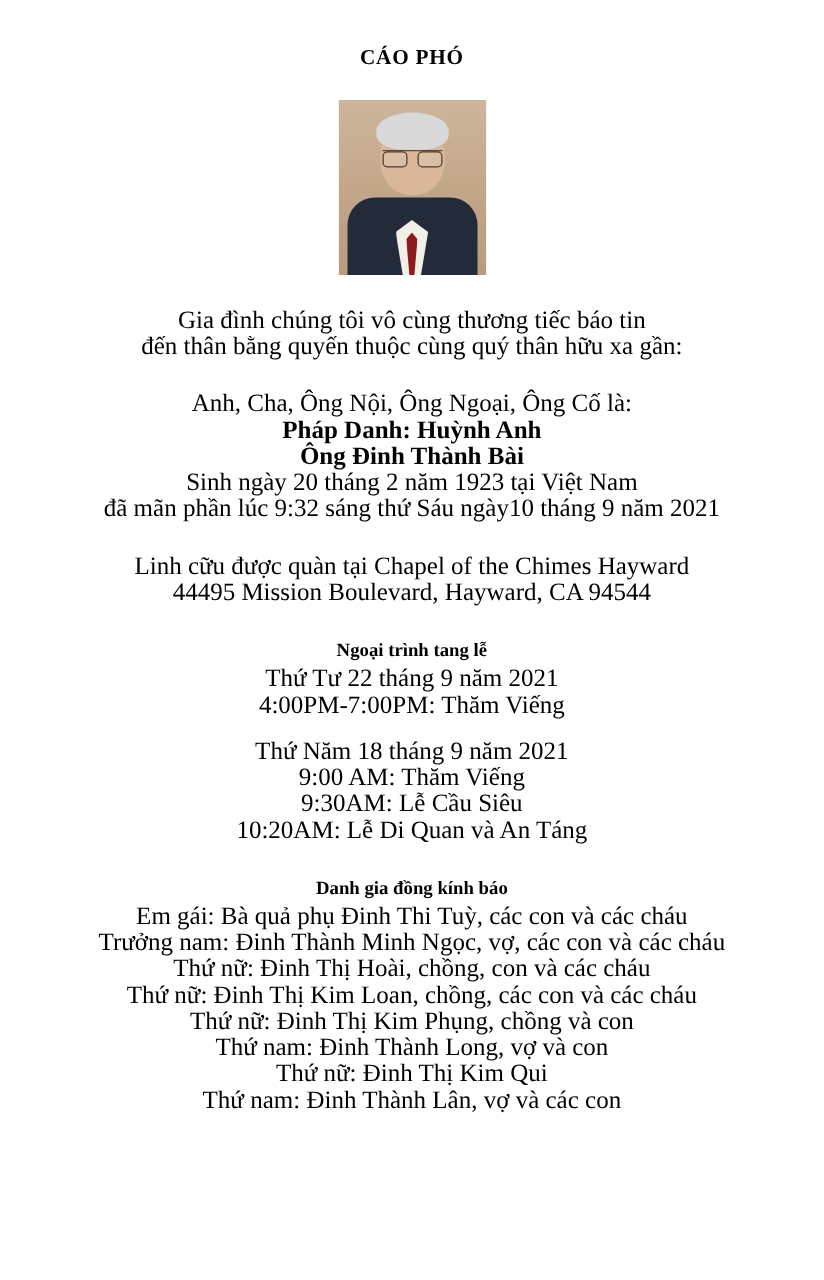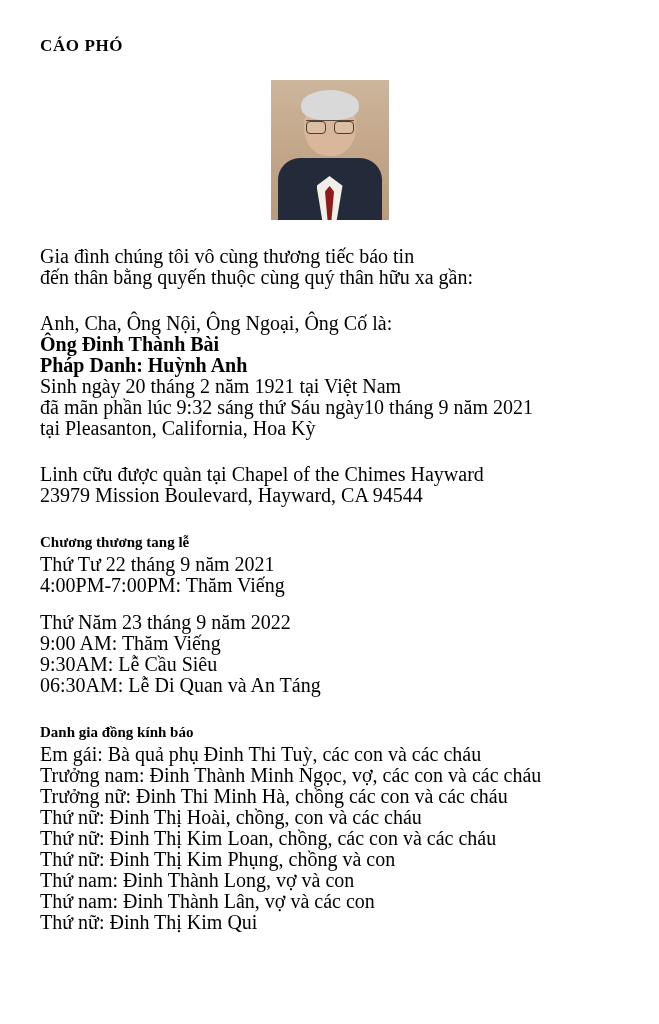--- a/index.html
+++ b/index.html
@@ -13,20 +13,21 @@
     font-family: "Liberation Serif", serif;
     color: #000000;
     overflow: hidden;
   }
   .page {
     width: 659px;
     height: 1016px;
     position: relative;
     box-sizing: border-box;
     padding: 36px 40px 10px 40px;
+    text-align: center;
   }
   .title {
     font-size: 17px;
     font-weight: bold;
     letter-spacing: 0.6px;
     margin: 0 0 24px 0;
   }
   .portrait-wrap {
     display: flex;
     justify-content: center;
@@ -156,57 +157,55 @@
 
   <div class="block">
     <div class="line">Gia đình chúng tôi vô cùng thương tiếc báo tin</div>
     <div class="line">đến thân bằng quyến thuộc cùng quý thân hữu xa gần:</div>
   </div>
 
   <div class="gap-sm"></div>
 
   <div class="block">
     <div class="line">Anh, Cha, Ông Nội, Ông Ngoại, Ông Cố là:</div>
+    <div class="line bold">Pháp Danh: Huỳnh Anh</div>
     <div class="line bold">Ông Đinh Thành Bài</div>
-    <div class="line bold">Pháp Danh: Huỳnh Anh</div>
-    <div class="line">Sinh ngày 20 tháng 2 năm 1921 tại Việt Nam</div>
+    <div class="line">Sinh ngày 20 tháng 2 năm 1923 tại Việt Nam</div>
     <div class="line">đã mãn phần lúc 9:32 sáng thứ Sáu ngày10 tháng 9 năm 2021</div>
-    <div class="line">tại Pleasanton, California, Hoa Kỳ</div>
   </div>
 
   <div class="gap-sm"></div>
 
   <div class="block">
     <div class="line">Linh cữu được quàn tại Chapel of the Chimes Hayward</div>
-    <div class="line">23979 Mission Boulevard, Hayward, CA 94544</div>
-  </div>
-
-  <div class="gap-sm"></div>
-
-  <div class="block">
-    <div class="heading">Chương thương tang lễ</div>
+    <div class="line">44495 Mission Boulevard, Hayward, CA 94544</div>
+  </div>
+
+  <div class="gap-sm"></div>
+
+  <div class="block">
+    <div class="heading">Ngoại trình tang lễ</div>
     <div class="line">Thứ Tư 22 tháng 9 năm 2021</div>
     <div class="line">4:00PM-7:00PM: Thăm Viếng</div>
     <div class="gap-md"></div>
-    <div class="line">Thứ Năm 23 tháng 9 năm 2022</div>
+    <div class="line">Thứ Năm 18 tháng 9 năm 2021</div>
     <div class="line">9:00 AM: Thăm Viếng</div>
     <div class="line">9:30AM: Lễ Cầu Siêu</div>
-    <div class="line">06:30AM:   Lễ Di Quan và An Táng</div>
+    <div class="line">10:20AM:   Lễ Di Quan và An Táng</div>
   </div>
 
   <div class="gap-sm"></div>
 
   <div class="block">
     <div class="heading">Danh gia đồng kính báo</div>
     <div class="line">Em gái: Bà quả phụ Đinh Thi Tuỳ, các con và các cháu</div>
     <div class="line">Trưởng nam: Đinh Thành Minh Ngọc, vợ, các con và các cháu</div>
-    <div class="line">Trưởng nữ: Đinh Thi Minh Hà, chồng các con và các cháu</div>
     <div class="line">Thứ nữ: Đinh Thị Hoài, chồng, con và các cháu</div>
     <div class="line">Thứ nữ: Đinh Thị Kim Loan, chồng, các con và các cháu</div>
     <div class="line">Thứ nữ: Đinh Thị Kim Phụng, chồng và con</div>
     <div class="line">Thứ nam: Đinh Thành Long, vợ và con</div>
+    <div class="line">Thứ nữ: Đinh Thị Kim Qui</div>
     <div class="line">Thứ nam: Đinh Thành Lân, vợ và các con</div>
-    <div class="line">Thứ nữ: Đinh Thị Kim Qui</div>
   </div>
 
   <div class="gap-md"></div>
 
 </div>
 
 </body></html>

